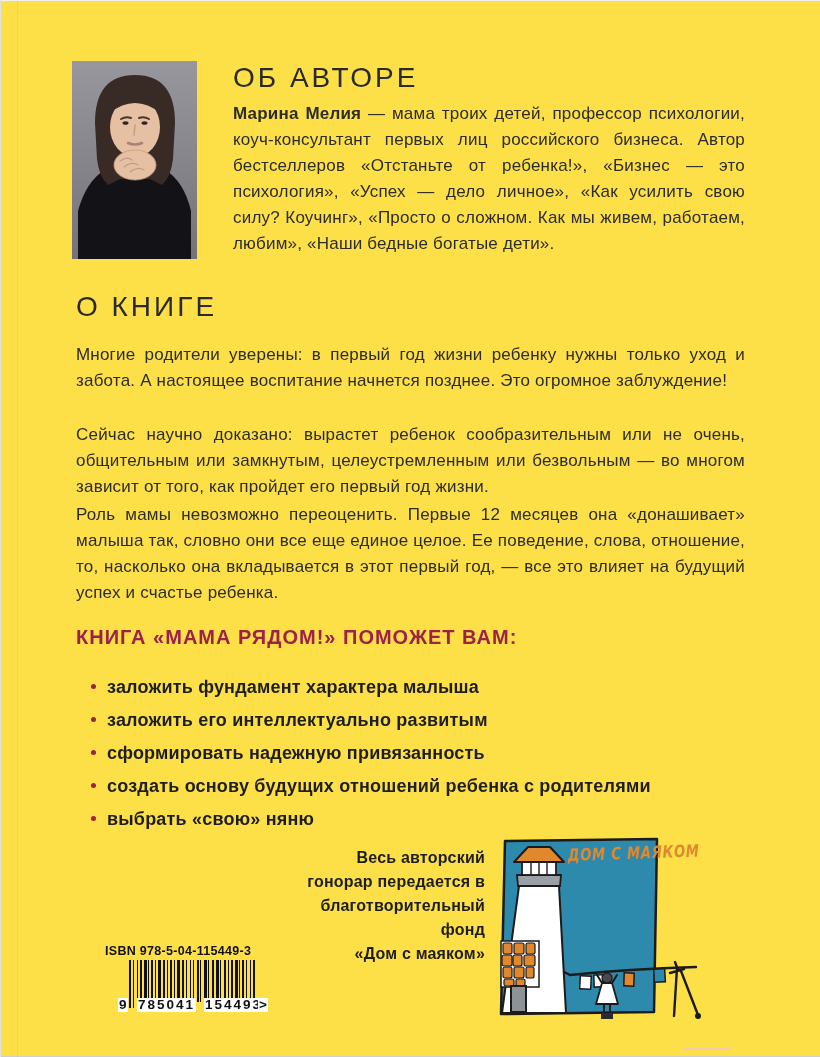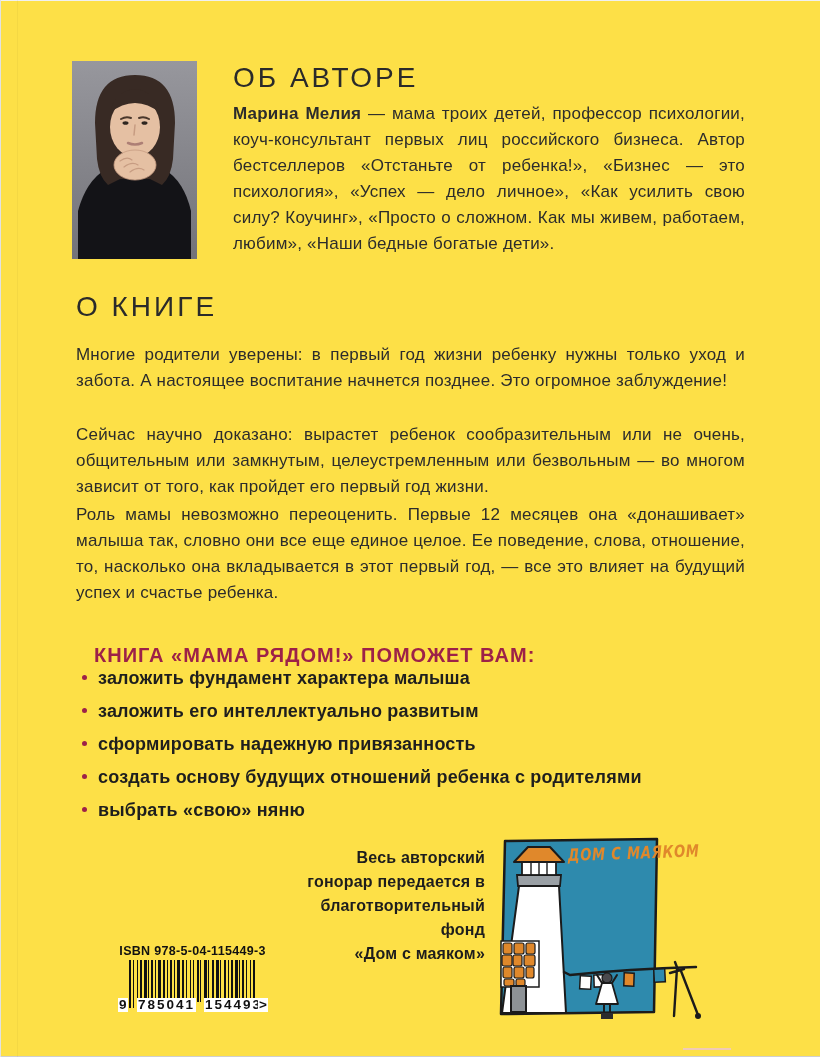--- a/index.html
+++ b/index.html
@@ -20,43 +20,43 @@
     position:absolute;margin:0;font-size:17px;line-height:26px;text-align:justify;
     color:#2c2c2c;letter-spacing:.2px;
   }
   .author-text{left:233px;top:101px;width:512px;}
   .p1{left:76px;top:342px;width:669px;}
   .p2{left:76px;top:422px;width:669px;}
   .p3{left:76px;top:502px;width:669px;}
   .author-photo{position:absolute;left:72px;top:61px;width:125px;height:198px;margin:0;}
   .author-photo svg{display:block;}
   .benefits-heading{
-    position:absolute;left:76px;top:626px;margin:18px;font-size:20px;font-weight:700;
+    position:absolute;left:76px;top:626px;margin:0;font-size:20px;font-weight:700;
     letter-spacing:1px;color:var(--accent,#9d2148);
   }
-  .benefits-list{position:absolute;left:76px;top:662px;margin:6px;padding:0;list-style:none;}
+  .benefits-list{position:absolute;left:76px;top:662px;margin:15px;padding:0;list-style:none;}
   .benefit-item{display:flex;align-items:baseline;margin-bottom:12px;}
   .bullet-dot{
     flex:0 0 auto;width:5px;height:5px;border-radius:50%;
     background:var(--accent,#9d2148);margin-right:11px;position:relative;top:-4px;
   }
   .benefit-text{font-size:18px;font-weight:700;color:#1e1e1e;line-height:21px;letter-spacing:.2px;}
   .charity-note{
     position:absolute;left:290px;top:846px;width:195px;margin:0;
     font-size:16px;font-weight:700;line-height:24px;text-align:right;
     white-space:pre-line;color:#1d1d1d;letter-spacing:.2px;
   }
   .charity-logo{position:absolute;left:498px;top:836px;width:212px;height:202px;margin:0;}
   .logo-script{
     font-family:"DejaVu Sans",sans-serif;font-weight:bold;font-style:italic;
     text-transform:uppercase;letter-spacing:1px;
   }
   .barcode-block{position:absolute;left:105px;top:944px;width:175px;height:76px;}
   .isbn-label{
-    position:absolute;left:0;top:0;width:175px;text-align:center;
+    position:absolute;left:0;top:0;width:175px;
     font-size:12.5px;font-weight:700;color:#111;letter-spacing:.3px;
   }
   .bars{position:absolute;left:24px;top:16px;}
   .bc-digit{
     position:absolute;top:54px;font-size:13.5px;font-weight:700;color:#111;
     background:#fff;letter-spacing:2px;line-height:14px;padding:0 1px;
   }
   .bc-9{left:13px;letter-spacing:0;}
   .bc-g1{left:32px;}
   .bc-g2{left:99px;}

